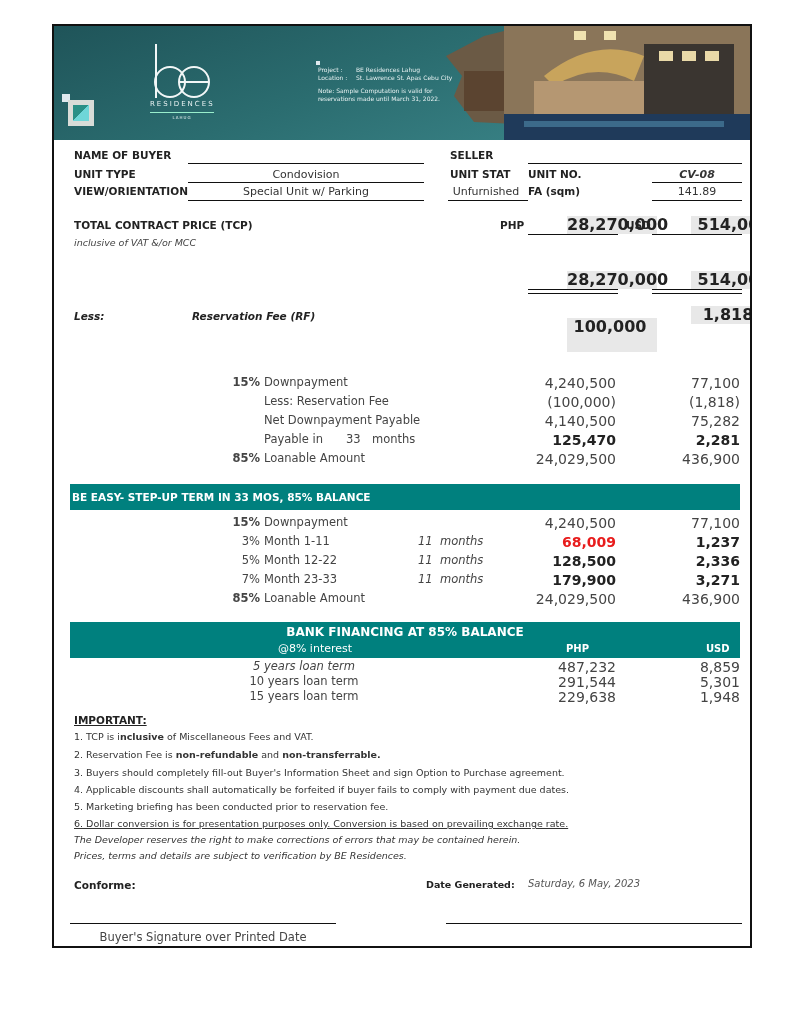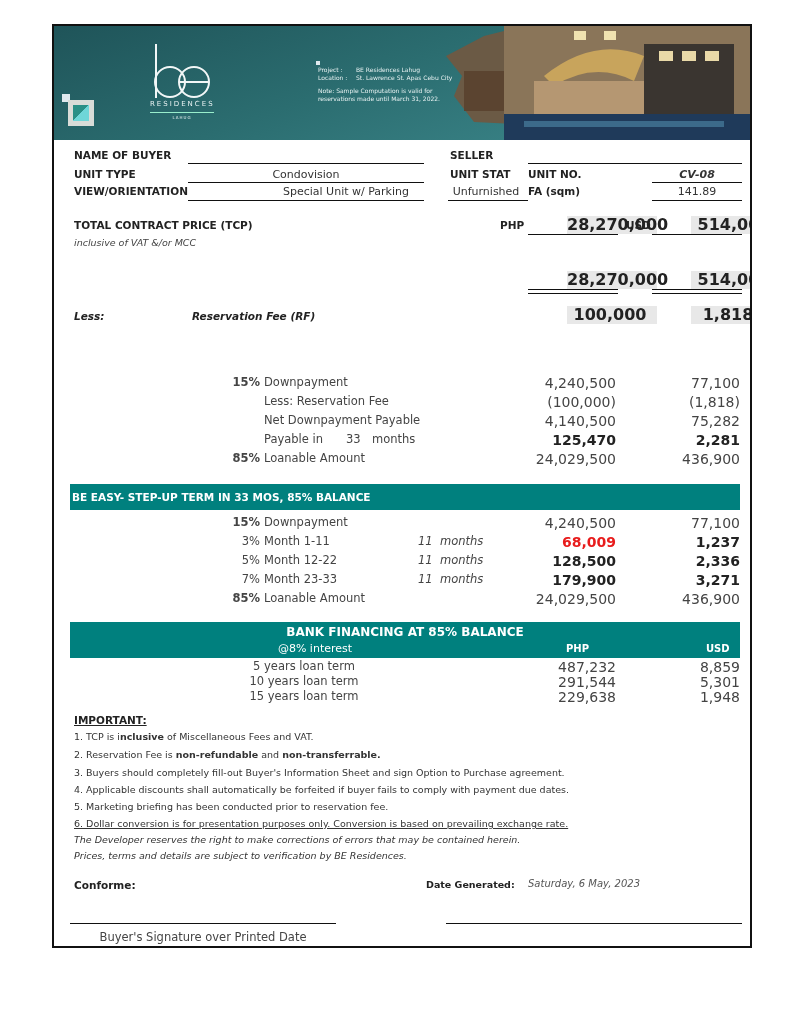--- a/index.html
+++ b/index.html
@@ -79,21 +79,21 @@
 
   <div class="lbl" style="left:20px;top:123px;">NAME OF BUYER</div>
   <div class="val" style="left:134px;top:123px;width:236px;"></div>
   <div class="uline" style="left:134px;top:137px;width:236px;"></div>
 
   <div class="lbl" style="left:20px;top:142px;">UNIT TYPE</div>
   <div class="val" style="left:134px;top:142px;width:236px;">Condovision</div>
   <div class="uline" style="left:134px;top:156px;width:236px;"></div>
 
   <div class="lbl" style="left:20px;top:159px;">VIEW/ORIENTATION</div>
-  <div class="val" style="left:134px;top:159px;width:236px;margin-left:40px;">Special Unit w/ Parking</div>
+  <div class="val" style="left:134px;top:159px;width:236px;">Special Unit w/ Parking</div>
   <div class="uline" style="left:134px;top:174px;width:236px;"></div>
 
   <div class="lbl" style="left:396px;top:123px;">SELLER</div>
   <div class="val" style="left:474px;top:123px;width:214px;"></div>
   <div class="uline" style="left:474px;top:137px;width:214px;"></div>
 
   <div class="lbl" style="left:396px;top:142px;">UNIT STAT</div>
   <div class="lbl" style="left:474px;top:142px;">UNIT NO.</div>
   <div class="val italic bold" style="left:598px;top:142px;width:90px;">CV-08</div>
   <div class="uline" style="left:598px;top:156px;width:90px;"></div>
@@ -113,21 +113,21 @@
   <div class="num bold grey" style="left:598px;top:190px;width:90px;height:18px;line-height:18px;padding-right:4px;box-sizing:border-box;">514,000</div>
   <div class="uline" style="left:598px;top:208px;width:90px;"></div>
 
   <div class="num bold grey" style="left:474px;top:245px;width:90px;height:18px;line-height:18px;padding-right:4px;box-sizing:border-box;">28,270,000</div>
   <div class="dline" style="left:474px;top:263px;width:90px;"></div>
   <div class="num bold grey" style="left:598px;top:245px;width:90px;height:18px;line-height:18px;padding-right:4px;box-sizing:border-box;">514,000</div>
   <div class="dline" style="left:598px;top:263px;width:90px;"></div>
 
   <div class="lbl italic" style="left:20px;top:284px;">Less:</div>
   <div class="lbl italic" style="left:138px;top:284px;">Reservation Fee (RF)</div>
-  <div class="num bold grey" style="left:474px;top:280px;width:90px;height:18px;line-height:18px;padding-right:4px;box-sizing:border-box;">100,000</div>
+  <div class="num bold grey" style="left:474px;top:292px;width:90px;height:34px;line-height:18px;padding-right:4px;box-sizing:border-box;">100,000</div>
   <div class="num bold grey" style="left:598px;top:280px;width:90px;height:18px;line-height:18px;padding-right:16px;box-sizing:border-box;">1,818</div>
 
 
   <div>
     <div class="row-lbl bold" style="left:176px;top:349px;width:30px;text-align:right;">15%</div>
     <div class="row-lbl" style="left:210px;top:349px;">Downpayment</div>
     <div class="row-num" style="left:440px;top:349px;width:122px;">4,240,500</div>
     <div class="row-num" style="left:588px;top:349px;width:98px;">77,100</div>
   </div>
   <div>
@@ -192,21 +192,21 @@
     <div class="row-num" style="left:588px;top:565px;width:98px;">436,900</div>
   </div>
 
   <div class="band" style="top:596px;height:36px;">
     <span style="position:absolute;left:0;width:670px;text-align:center;top:3px;font-size:12px;">BANK FINANCING AT 85% BALANCE</span>
     <span style="position:absolute;left:190px;width:110px;text-align:center;top:20px;font-weight:normal;font-size:11px;">@8% interest</span>
     <span style="position:absolute;left:496px;top:21px;font-size:10px;">PHP</span>
     <span style="position:absolute;left:636px;top:21px;font-size:10px;">USD</span>
   </div>
   <div>
-    <div class="row-lbl" style="left:180px;top:633px;width:140px;text-align:center;">5 years loan term</div>
+    <div class="row-lbl" style="left:180px;top:633px;width:140px;text-align:center;font-style:italic;">5 years loan term</div>
     <div class="row-num" style="left:440px;top:633px;width:122px;">487,232</div>
     <div class="row-num" style="left:588px;top:633px;width:98px;">8,859</div>
   </div>
   <div>
     <div class="row-lbl" style="left:180px;top:648px;width:140px;text-align:center;">10 years loan term</div>
     <div class="row-num" style="left:440px;top:648px;width:122px;">291,544</div>
     <div class="row-num" style="left:588px;top:648px;width:98px;">5,301</div>
   </div>
   <div>
     <div class="row-lbl" style="left:180px;top:663px;width:140px;text-align:center;">15 years loan term</div>

